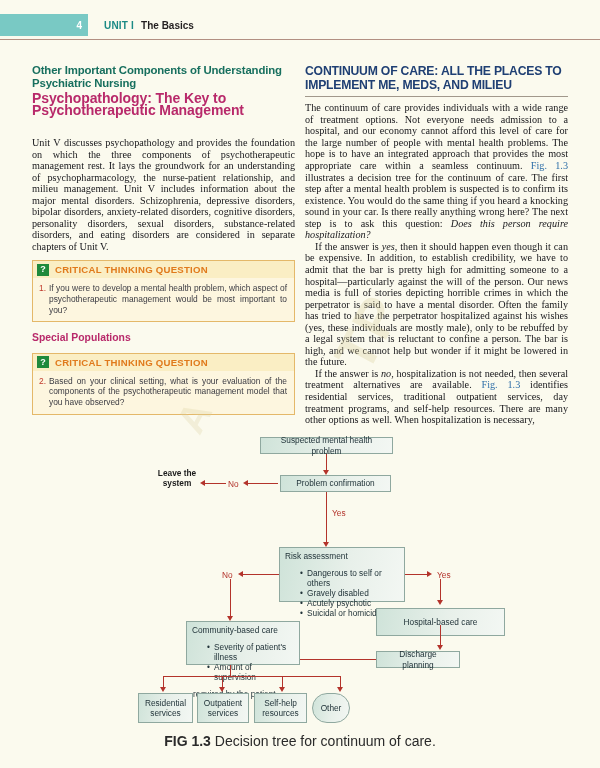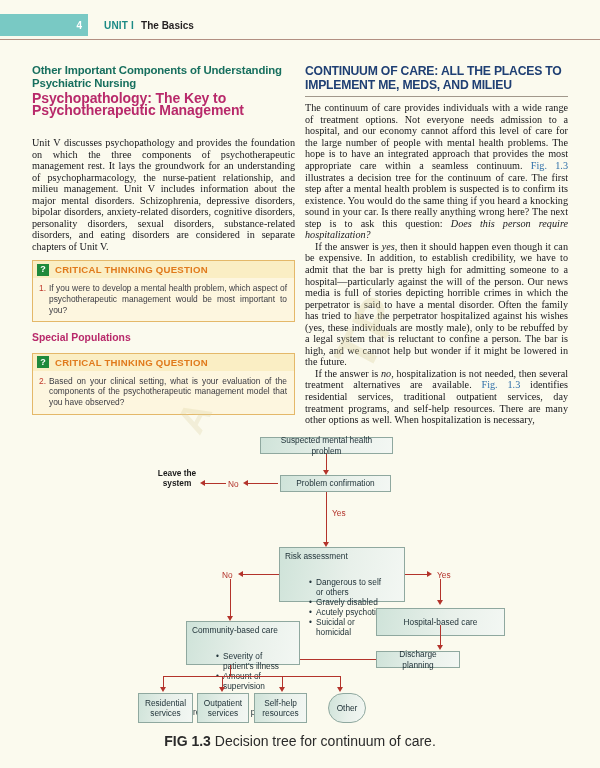--- a/index.html
+++ b/index.html
@@ -75,21 +75,21 @@
 
   .node{
     position:absolute;box-sizing:border-box;
     border:1px solid #8fa89f;
     background:linear-gradient(100deg,#cfe3d9 0%,#e8f0ea 55%,#f3f7f3 100%);
     font-family:"Liberation Sans",sans-serif;font-size:8.3px;line-height:10.2px;color:#22343a;
   }
   .node.center{display:flex;align-items:center;justify-content:center;text-align:center;padding:0 8px;}
   .node.list{padding:3px 4px 3px 5px;}
   .node .nt{display:block;}
-  .node ul{margin:16px;padding:0 0 0 8px;list-style:none;}
+  .node ul{margin:7px;padding:0 0 0 8px;list-style:none;}
   .node ul li{position:relative;padding-left:7px;line-height:10px;}
   .node ul li:before{content:"•";position:absolute;left:0;top:-.5px;}
   .node .plain{display:block;padding-left:1px;}
 
   .lbl{position:absolute;font-family:"Liberation Sans",sans-serif;font-size:8.3px;color:#b3332b;}
   .lbl-dark{position:absolute;font-family:"Liberation Sans",sans-serif;font-size:8.3px;font-weight:bold;color:#1a1a1a;text-align:center;line-height:9.6px;}
 
   .ln{position:absolute;background:#b3332b;}
   .ln.h{height:1.2px;}
   .ln.v{width:1.2px;}
@@ -232,21 +232,21 @@
     <div class="ln v" style="left:222px;top:251px;height:12px;"></div>
     <div class="arw down" style="left:219px;top:262px;"></div>
     <div class="ln v" style="left:282px;top:251px;height:12px;"></div>
     <div class="arw down" style="left:279px;top:262px;"></div>
     <div class="ln v" style="left:340px;top:251px;height:12px;"></div>
     <div class="arw down" style="left:337px;top:262px;"></div>
 
     <div class="node center" style="left:138px;top:268px;width:55px;height:30px;">Residential services</div>
     <div class="node center" style="left:197px;top:268px;width:52px;height:30px;">Outpatient services</div>
     <div class="node center" style="left:254px;top:268px;width:53px;height:30px;">Self-help resources</div>
-    <div class="node center" style="left:328px;top:268px;width:38px;height:30px;border-radius:15px;">Other</div>
+    <div class="node center" style="left:312px;top:268px;width:38px;height:30px;border-radius:15px;">Other</div>
 
   </div>
 
   <div class="fig-cap">
     <b>FIG 1.3</b>
     <span>Decision tree for continuum of care.</span>
   </div>
 
 </div>
 

